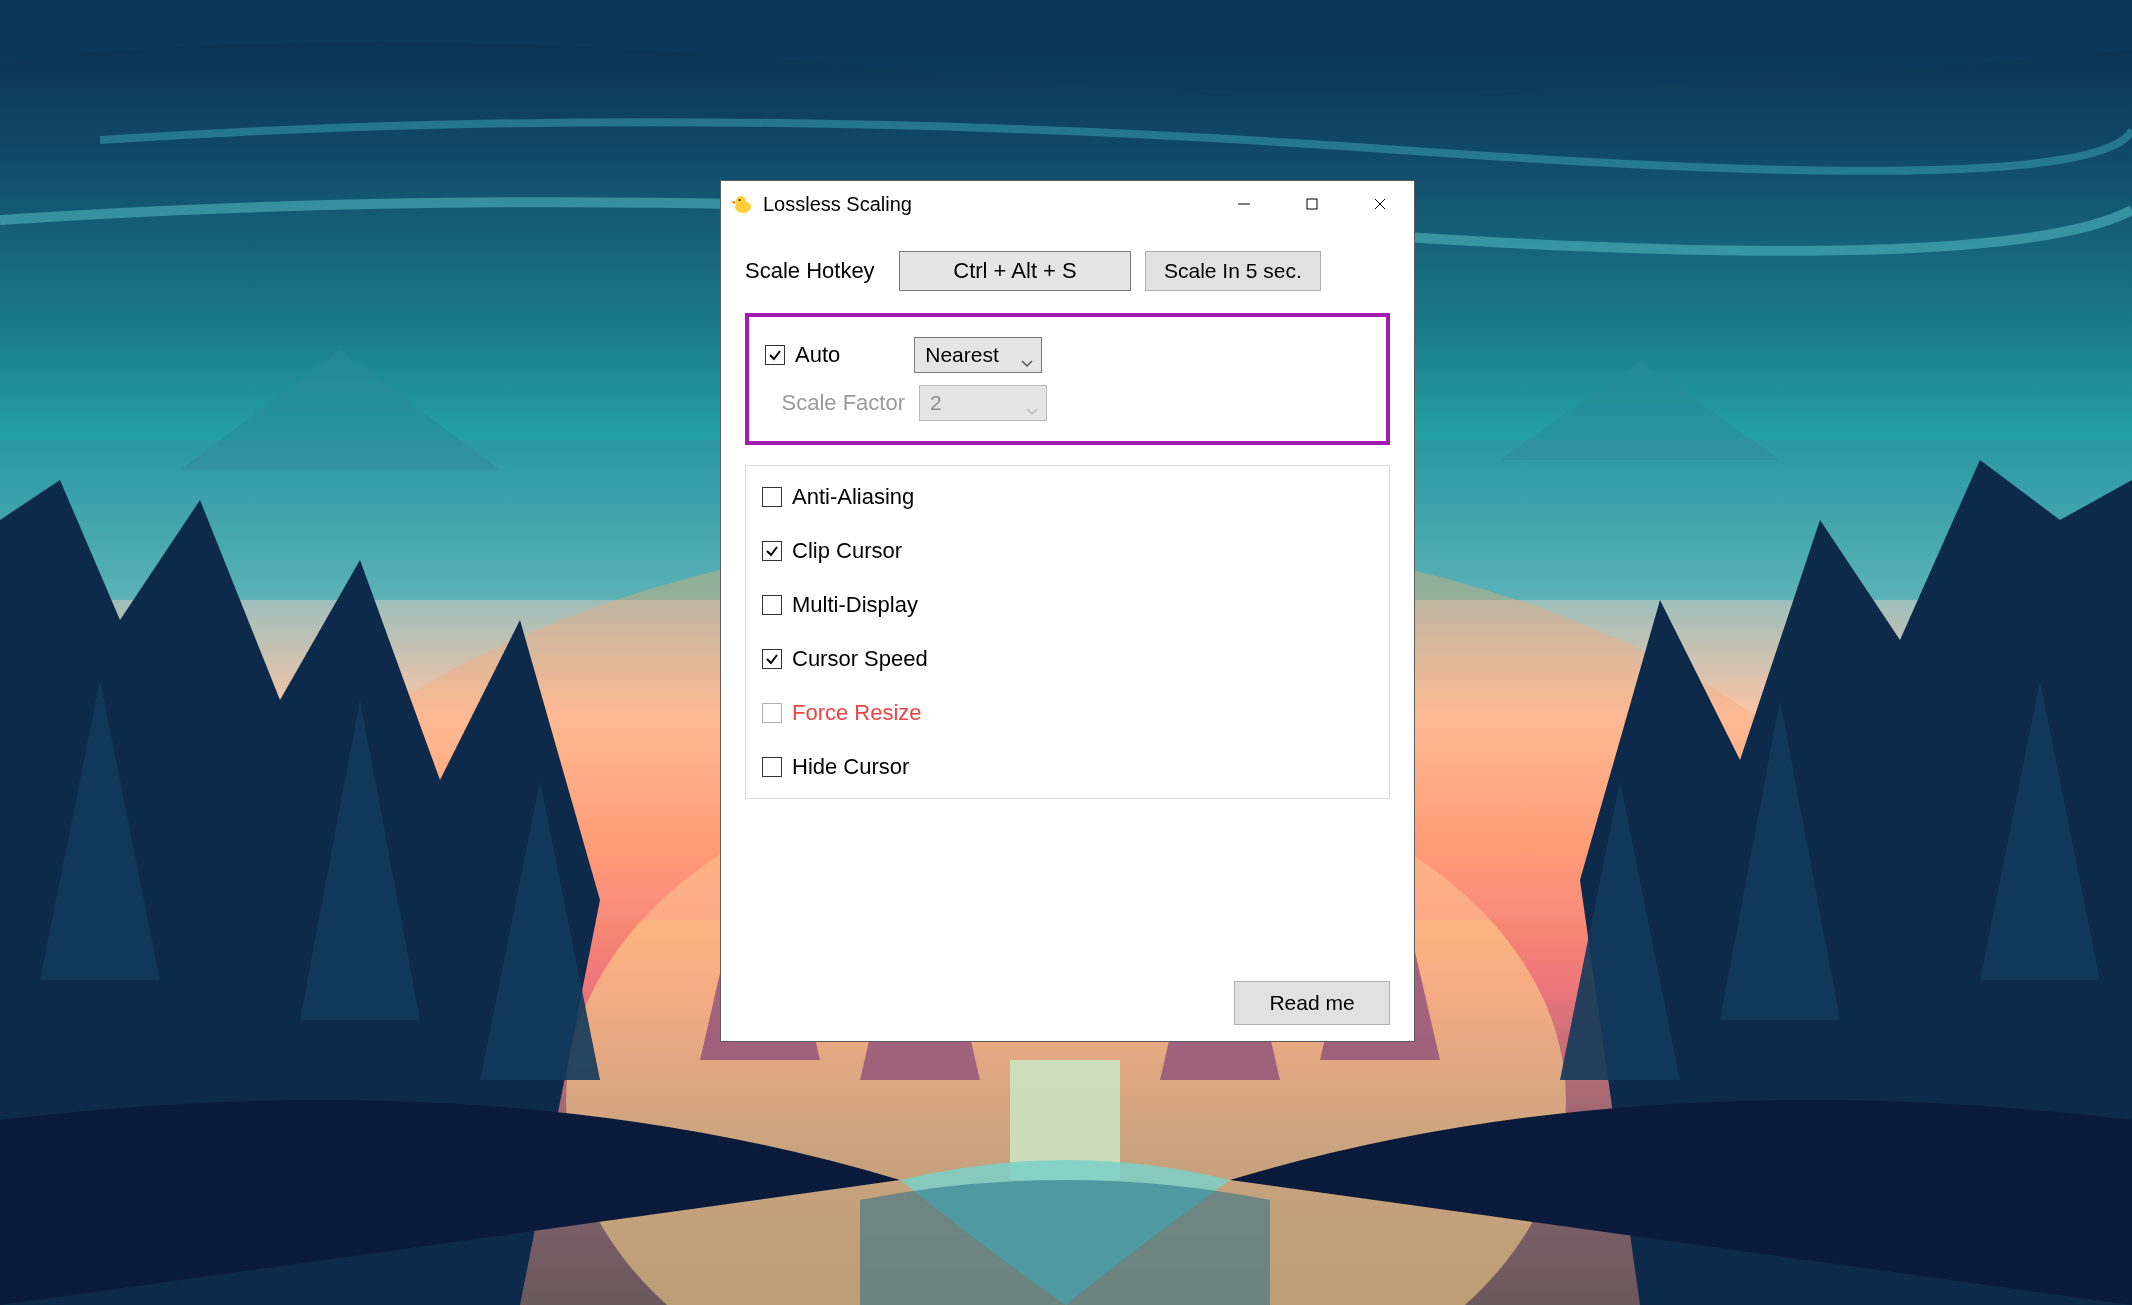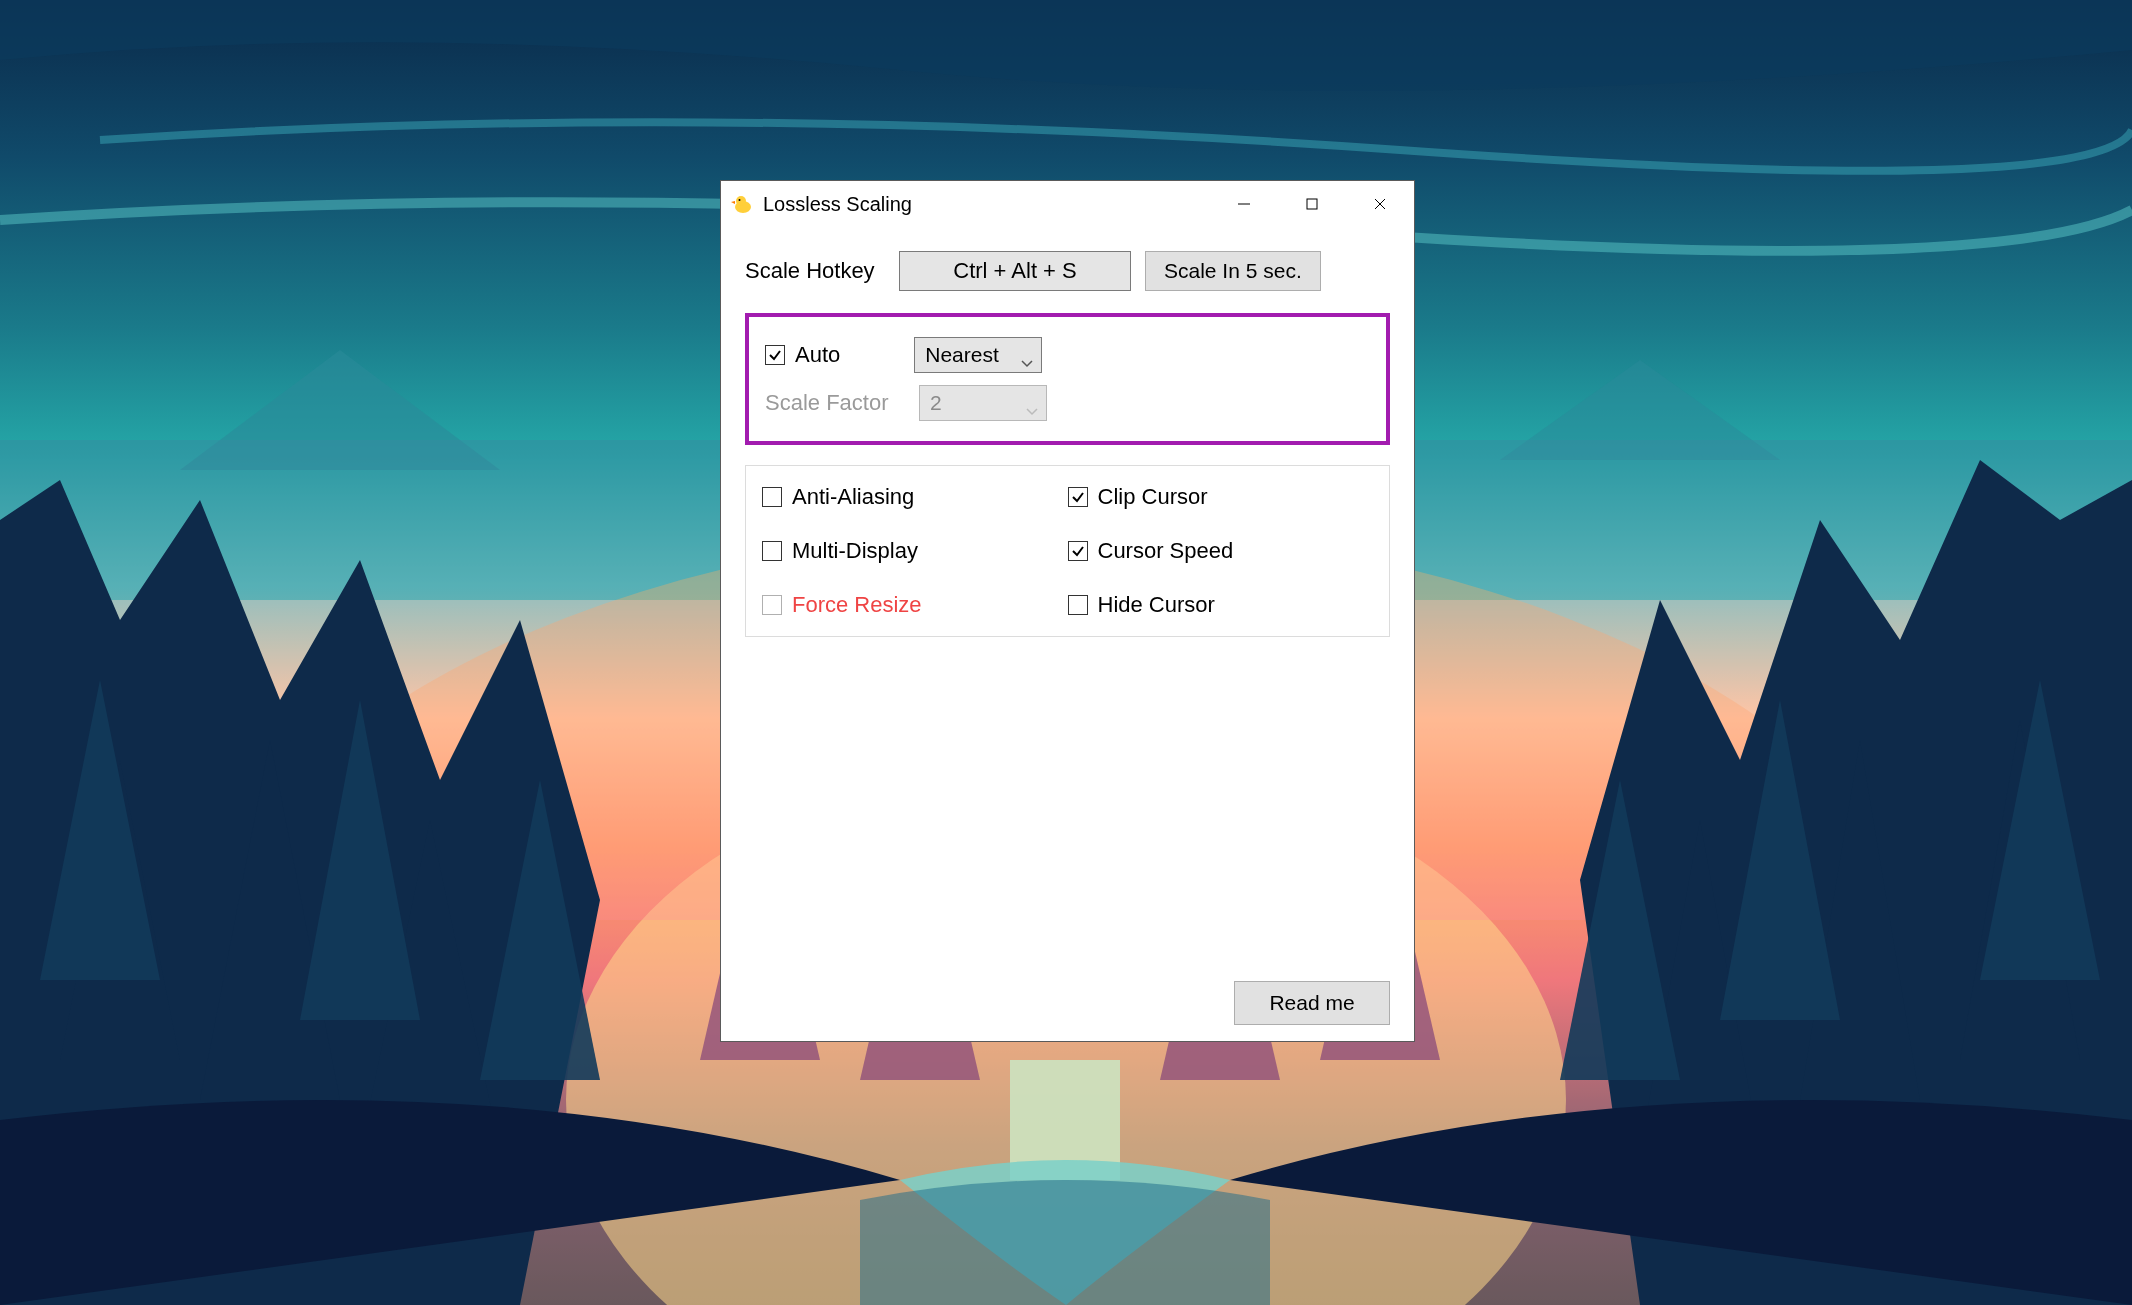--- a/index.html
+++ b/index.html
@@ -81,21 +81,21 @@
   .panel {
     border: 4px solid #a21caf;
     padding: 14px 16px;
     margin-bottom: 20px;
   }
   .panel .prow {
     display: flex; align-items: center; gap: 14px;
     height: 48px;
   }
   .prow .plabel { width: 140px; }
-  .prow.disabled { color: #9a9a9a; }
+  .prow.disabled { color: #9a9a9a; text-align: right; }
 
   .chk {
     display: inline-flex; align-items: center; gap: 10px;
     cursor: default;
   }
   .chk .box {
     width: 20px; height: 20px;
     border: 1.5px solid #333;
     display: inline-flex; align-items: center; justify-content: center;
     background: #fff;
@@ -118,21 +118,21 @@
     position: absolute; right: 8px; top: 50%; transform: translateY(-50%);
     width: 12px; height: 12px;
   }
   .sel .caret svg { width: 12px; height: 8px; stroke: #555; stroke-width: 1.5; fill: none; }
   .sel.disabled .caret svg { stroke: #bbb; }
 
   .opts {
     border: 1px solid #dcdcdc;
     padding: 18px 16px;
     display: grid;
-    grid-template-columns: 1fr 1fr;
+    grid-template-columns: 1fr;
     row-gap: 28px;
     margin-bottom: 18px;
   }
   .opts .chk { font-size: 22px; }
   .opts .chk.disabled { color: #ef4444; }
 
   .status { font-weight: 700; font-size: 22px; margin-top: 4px; }
 </style>
 </head>
 <body>

